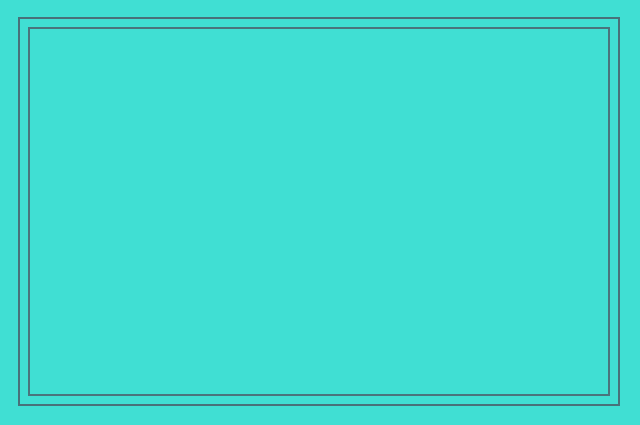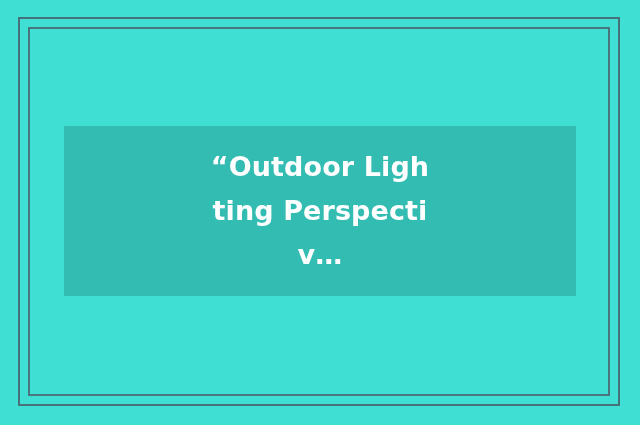--- a/index.html
+++ b/index.html
@@ -80,17 +80,14 @@
 <body>
 
 <div id="stage">
 
   <div class="bg-plate"></div>
 
   <div class="frame-outer"></div>
 
   <div class="frame-inner"></div>
 
-  <div class="caption-band">
-    <div class="caption-text">“Outdoor Lighting Perspectiv…</div>
-  </div>
 
 </div>
 
 </body></html>

